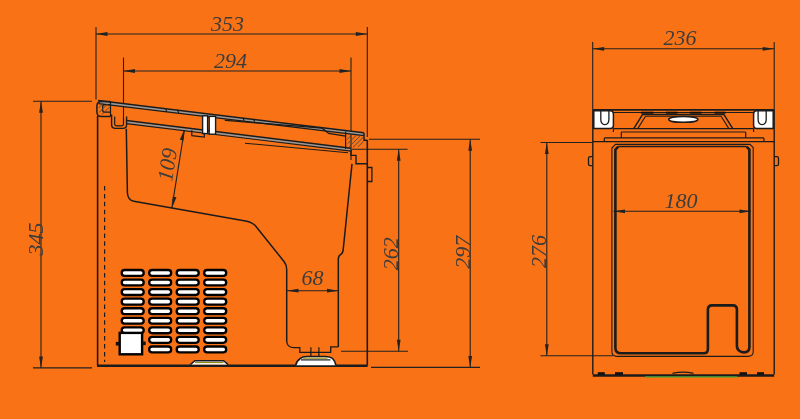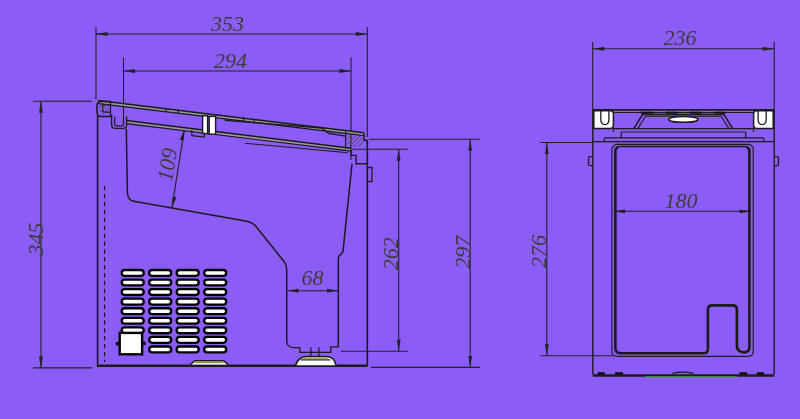--- a/index.html
+++ b/index.html
@@ -1,16 +1,16 @@
 <!DOCTYPE html>
 <html><head>
 <meta charset="utf-8">
 <style>
   html,body{margin:0;padding:0;background:#ffffff;}
-  .wrap{width:800px;height:419px;position:relative;background:#8b5cf6;overflow:hidden;}
+  .wrap{width:800px;height:419px;position:relative;background:#f97316;overflow:hidden;}
   svg{display:block;}
   text{font-family:"Liberation Serif", serif;font-style:italic;fill:#3c3c3c;}
 </style>
 </head>
 <body>
 <div class="wrap">
 <svg width="800" height="419" viewBox="0 0 800 419">
 <defs>
 </defs>
 

